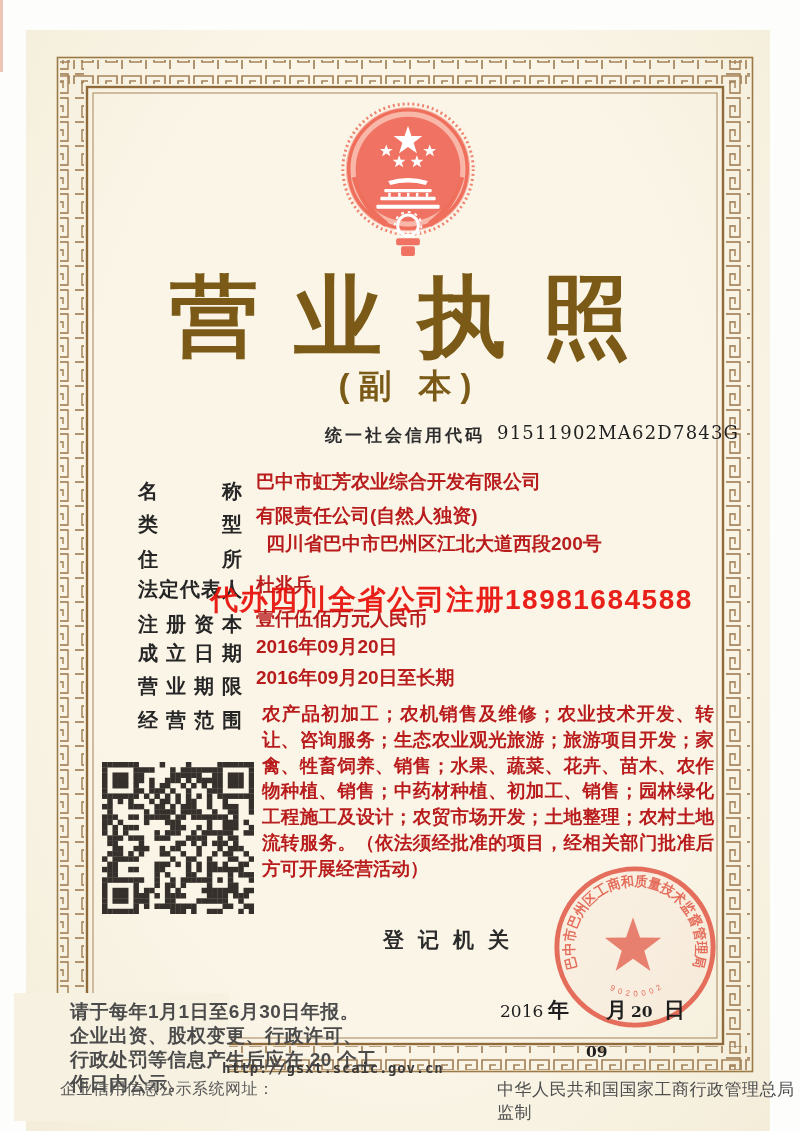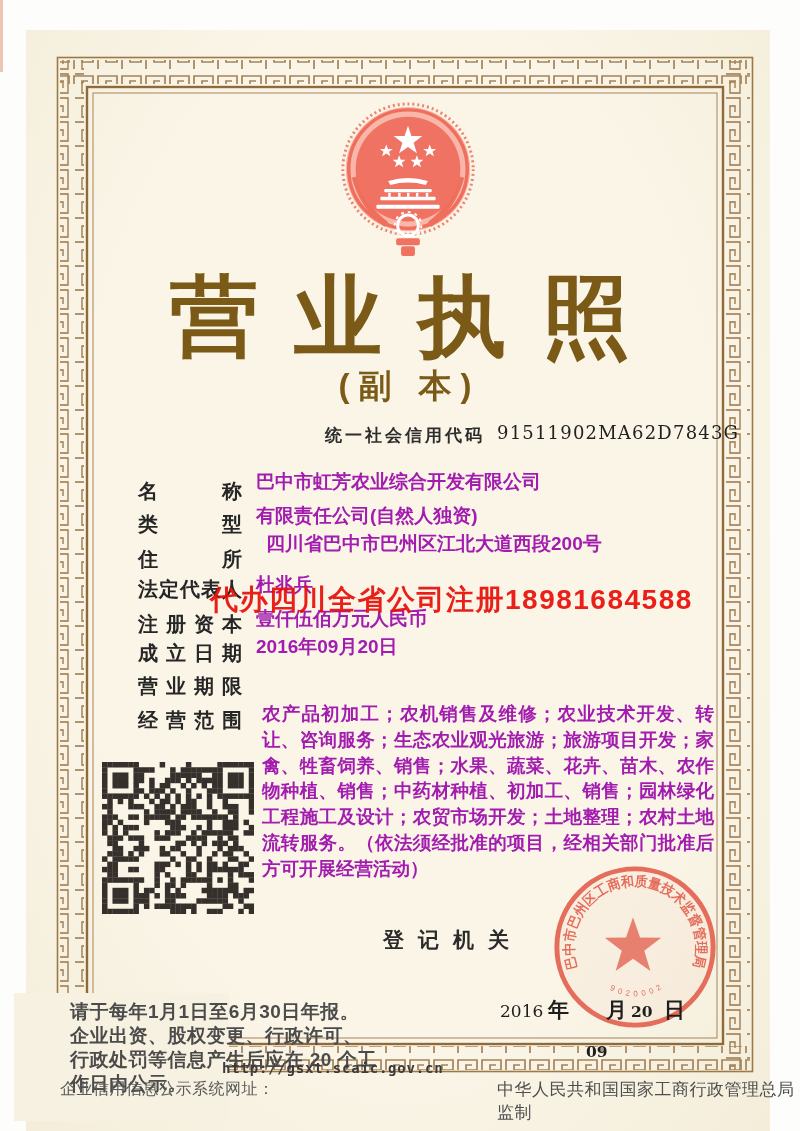--- a/index.html
+++ b/index.html
@@ -21,21 +21,21 @@
             font-size:33px;font-weight:700;letter-spacing:9px;padding-left:19px;
             box-sizing:border-box;color:var(--c-title,#7a5a16);}
   .code-label{position:absolute;left:325px;top:424px;font-size:17px;font-weight:700;
               letter-spacing:3px;color:#2d2d2d;}
   .code-value{position:absolute;left:497px;top:422px;font-size:18px;
               font-family:"DejaVu Serif","Liberation Serif",serif;
               letter-spacing:1.2px;color:#222;}
   
   .f-label{position:absolute;left:138px;width:104px;font-size:20px;font-weight:600;
            color:#262626;text-align:justify;text-align-last:justify;}
-  .f-value{position:absolute;left:256px;font-size:19px;font-weight:700;color:#a21caf;
+  .f-value{position:absolute;left:256px;font-size:19px;font-weight:700;color:#b91c1c;
            white-space:nowrap;}
   .lab1{top:478px}.val1{top:469px}
   .lab2{top:511px}.val2{top:503px}
   .lab3{top:546px}.val3{top:531px;left:266px}
   .lab4{top:576px}.val4{top:572px}
   .lab5{top:611px}.val5{top:606px}
   .lab6{top:640px}.val6{top:634px}
   .lab7{top:673px}.val7{top:665px}
   .lab8{top:707px}
   .val8{top:701px;left:262px;width:452px;white-space:normal;font-size:18.5px;
@@ -139,20 +139,21 @@
   <div class="f-value val2">有限责任公司(自然人独资)</div>
   <div class="f-label lab3">住所</div>
   <div class="f-value val3">四川省巴中市巴州区江北大道西段200号</div>
   <div class="f-label lab4">法定代表人</div>
   <div class="f-value val4">杜兆兵</div>
   <div class="f-label lab5">注册资本</div>
   <div class="f-value val5">壹仟伍佰万元人民币</div>
   <div class="f-label lab6">成立日期</div>
   <div class="f-value val6">2016年09月20日</div>
   <div class="f-label lab7">营业期限</div>
+  <div class="f-value val7">2016年09月20日至长期</div>
   <div class="f-label lab8">经营范围</div>
   <div class="f-value val8">农产品初加工；农机销售及维修；农业技术开发、转让、咨询服务；生态农业观光旅游；旅游项目开发；家禽、牲畜饲养、销售；水果、蔬菜、花卉、苗木、农作物种植、销售；中药材种植、初加工、销售；园林绿化工程施工及设计；农贸市场开发；土地整理；农村土地流转服务。（依法须经批准的项目，经相关部门批准后方可开展经营活动）</div>
 
   <div class="watermark">代办四川全省公司注册18981684588</div>
 
   <svg class="qr" viewBox="0 0 152 152" id="qr-svg">
       <rect x="0.00" y="0.00" width="5.49" height="5.49" fill="#35302b"></rect>
       <rect x="5.24" y="0.00" width="5.49" height="5.49" fill="#35302b"></rect>
       <rect x="10.48" y="0.00" width="5.49" height="5.49" fill="#35302b"></rect>
       <rect x="15.72" y="0.00" width="5.49" height="5.49" fill="#35302b"></rect>

